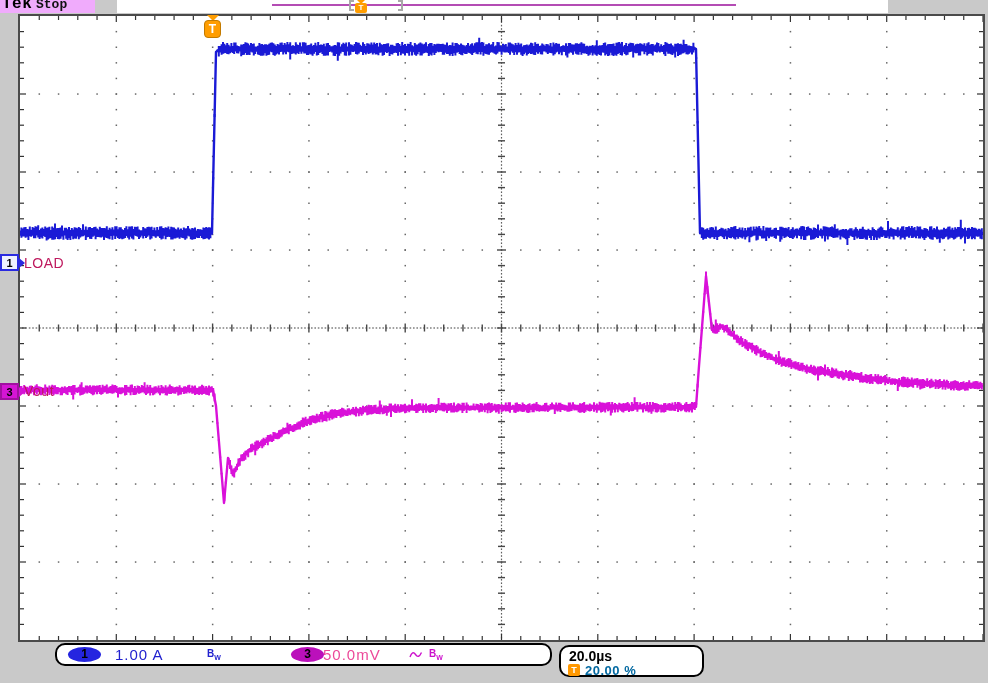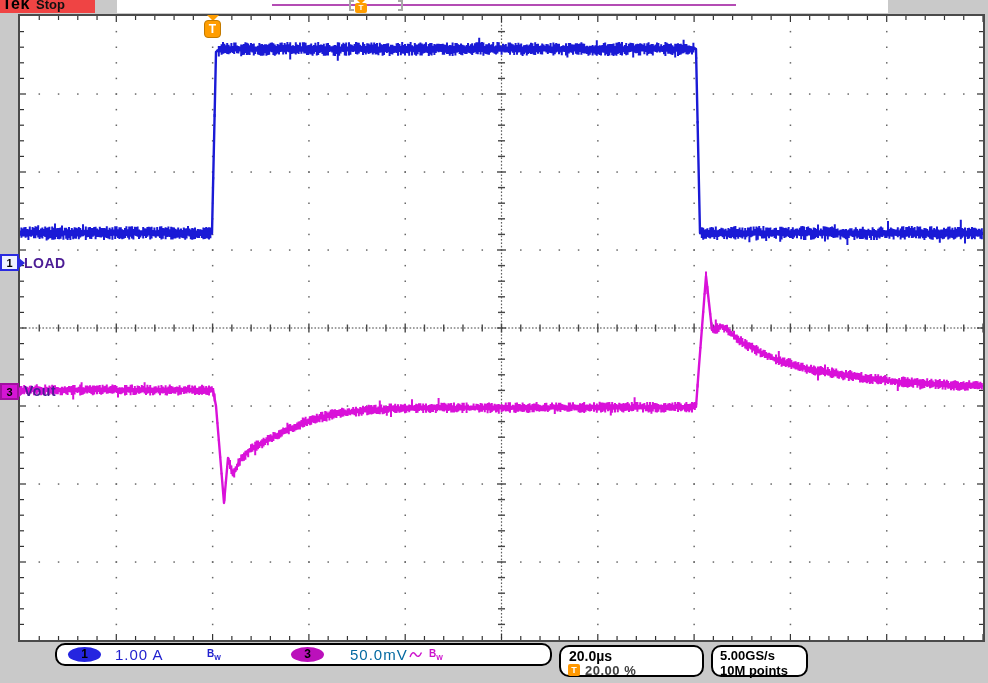--- a/index.html
+++ b/index.html
@@ -1,19 +1,19 @@
 <!DOCTYPE html>
 <html><head>
 <meta charset="utf-8">
 <style>
   html,body{margin:0;padding:0;}
   #stage{position:relative;width:988px;height:683px;background:#c9c9c9;overflow:hidden;
          font-family:"Liberation Sans","DejaVu Sans",sans-serif;}
   
-  #brandbox{position:absolute;left:0;top:0;width:95px;height:13px;background:#ef4444;overflow:hidden;}
+  #brandbox{position:absolute;left:0;top:0;width:95px;height:13px;background:#f0abfc;overflow:hidden;font-family:Liberation Mono, monospace;}
   #brand{position:absolute;left:2px;top:-5px;font-size:16px;font-weight:800;color:#000;letter-spacing:0.5px;}
   #status{position:absolute;left:36px;top:-3px;font-size:13px;font-weight:700;color:#111;}
   #recordstrip{position:absolute;left:117px;top:0;width:771px;height:13px;background:#ffffff;}
   #recordline{position:absolute;left:272px;top:4px;width:464px;height:2px;background:#b44cb4;}
   .bracket{position:absolute;top:0;width:5px;height:11px;border:2px solid #a8a8a8;box-sizing:border-box;}
   #bracketL{left:349px;border-right:none;}
   #bracketR{left:398px;border-left:none;}
   #miniflag{position:absolute;left:355px;top:0;width:12px;height:13px;}
   #miniflag .tri{position:absolute;left:2px;top:0;width:0;height:0;border-left:4px solid transparent;
       border-right:4px solid transparent;border-top:4px solid #ff9d00;}
@@ -32,45 +32,45 @@
       font-size:12px;font-weight:700;text-align:center;line-height:16px;}
   
   .chmark{position:absolute;left:0;width:19px;height:17px;box-sizing:border-box;z-index:6;
       font-size:11px;font-weight:700;text-align:center;line-height:14px;color:#000;}
   #ch1mark{top:254px;background:#eef0ff;border:2px solid #2a2ae0;}
   #ch3mark{top:383px;background:#d415d4;border:2px solid #a010a0;}
   .chmark .arrow{position:absolute;left:17px;top:2px;width:0;height:0;border-top:5px solid transparent;
       border-bottom:5px solid transparent;}
   #ch1mark .arrow{border-left:6px solid #2a2ae0;}
   #ch3mark .arrow{border-left:6px solid #d415d4;}
-  .chlabel{position:absolute;left:24px;font-size:14px;font-weight:700;color:#4c1d95;z-index:6;letter-spacing:0.5px;}
+  .chlabel{position:absolute;left:24px;font-size:14px;font-weight:400;color:#be185d;z-index:6;letter-spacing:0.5px;}
   #loadlabel{top:255px;}
   #voutlabel{top:383px;text-align:center;}
   
   .rbox{position:absolute;background:#fff;border:2px solid #000;border-radius:10px;box-sizing:border-box;}
   #chanbox{left:55px;top:643px;width:497px;height:23px;}
   #tbbox{left:559px;top:645px;width:145px;height:32px;}
   #acqbox{left:711px;top:645px;width:97px;height:32px;}
   #trigbox{left:816px;top:645px;width:169px;height:27px;}
   .badge{position:absolute;top:2px;width:33px;height:15px;border-radius:50%;color:#000;
          font-size:12px;font-weight:700;text-align:center;line-height:15px;}
   #ch1badge{left:11px;background:#2525e0;}
   #ch3badge{left:234px;background:#bb10bb;}
   .scaletxt{position:absolute;top:1px;font-size:15px;font-weight:400;letter-spacing:1px;}
   #ch1scale{left:58px;color:#2222cf;}
-  #ch3scale{left:293px;color:#0369a1;}
+  #ch3scale{left:266px;color:#ec4899;}
   .bw{position:absolute;top:3px;font-size:10px;font-weight:700;}
   .bw sub{font-size:7px;}
   #ch1bw{left:150px;color:#2222cf;}
   #ch3bw{left:372px;color:#cc10cc;}
   #ch3wave{position:absolute;left:352px;top:4px;}
   #tbscale{position:absolute;left:8px;top:1px;font-size:14px;font-weight:700;color:#000;}
   #ticon{position:absolute;left:7px;top:17px;width:12px;height:12px;background:#ff9800;border-radius:2px;
          color:#fff;font-size:9px;font-weight:700;text-align:center;line-height:12px;}
-  #tbpct{position:absolute;left:24px;top:16px;font-size:13px;font-weight:700;color:#404040;letter-spacing:0.5px;}
+  #tbpct{position:absolute;left:24px;top:16px;font-size:13px;font-weight:700;color:#0369a1;letter-spacing:0.5px;}
   #srate{position:absolute;left:7px;top:1px;font-size:13px;font-weight:700;color:#000;}
   #rlen{position:absolute;left:7px;top:16px;font-size:13px;font-weight:700;color:#000;}
   #trigsrc{position:absolute;left:32px;top:4px;font-size:14px;font-weight:700;color:#000;}
   #edgeicon{position:absolute;left:70px;top:5px;}
   #triglvl{position:absolute;left:106px;top:4px;font-size:14px;font-weight:700;color:#000;letter-spacing:0.5px;}
 </style>
 </head>
 <body>
 
 <div id="stage">
@@ -1478,19 +1478,15 @@
     </svg>
     <span id="ch3bw" class="bw"><span>B</span><sub>W</sub></span>
   </div>
 
   <div id="tbbox" class="rbox">
     <span id="tbscale">20.0µs</span>
     <div id="ticon">T</div>
     <span id="tbpct">20.00 %</span>
   </div>
 
-  <div id="acqbox" class="rbox">
-    <span id="srate">5.00GS/s</span>
-    <span id="rlen">10M points</span>
-  </div>
 
 
 </div>
 
 </body></html>

